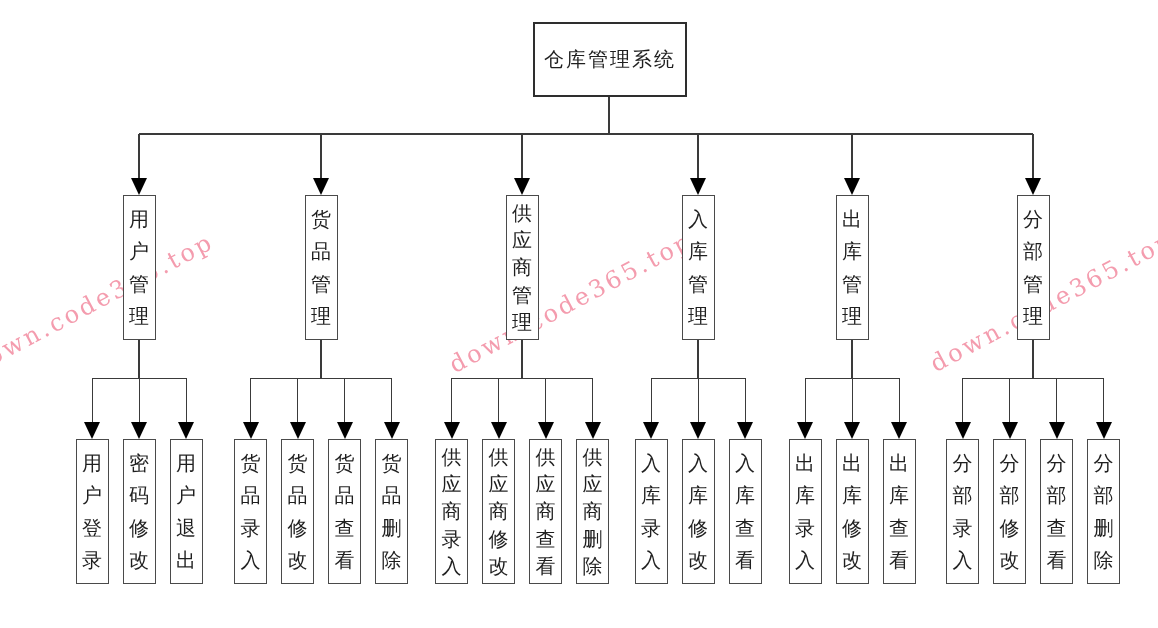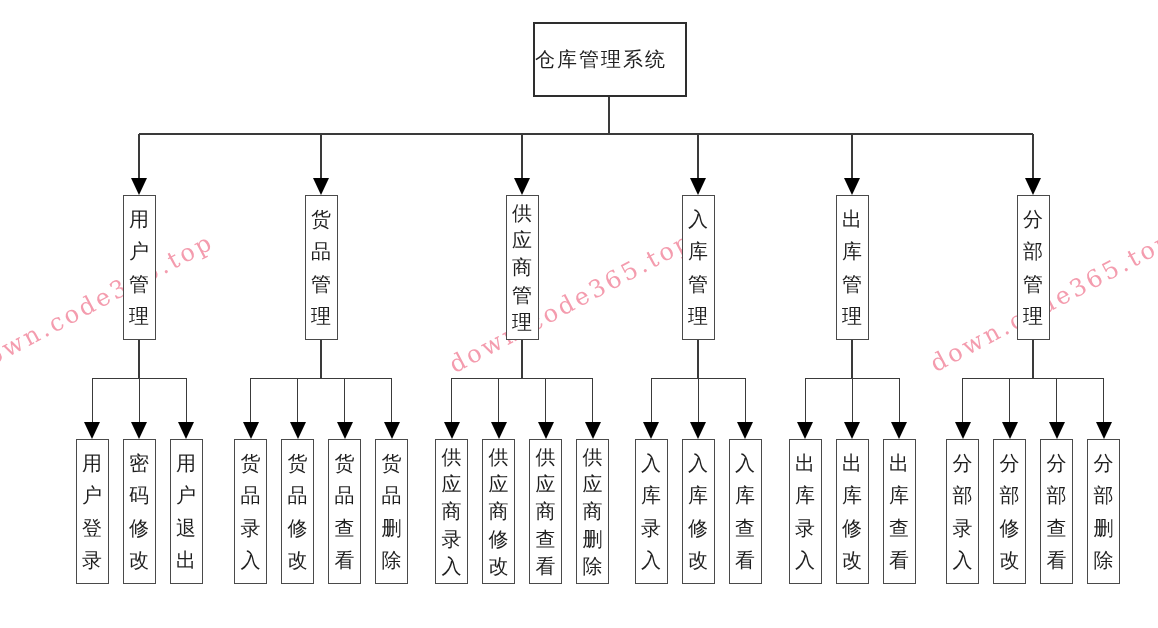--- a/index.html
+++ b/index.html
@@ -5,21 +5,21 @@
   html,body{margin:0;padding:0;}
   body{
     width:1158px;height:628px;background:#ffffff;overflow:hidden;
     font-family:"Liberation Serif","DejaVu Serif",serif;
   }
   #diagram{position:relative;width:1158px;height:628px;background:#ffffff;}
 
   .root-box{
     position:absolute;left:533px;top:22px;width:154px;height:75px;
     border:2px solid #2e2e2e;background:#ffffff;box-sizing:border-box;
-    display:flex;align-items:center;justify-content:flex-start;
+    display:flex;align-items:center;justify-content:center;
     font-size:20px;letter-spacing:2px;color:#1f1f1f;
   }
 
   .vbox{
     position:absolute;width:33px;background:#ffffff;
     border:1px solid #4a4a4a;box-sizing:border-box;
     display:flex;flex-direction:column;align-items:center;justify-content:space-evenly;
     color:#1f1f1f;
   }
   .vbox span{display:block;font-size:20px;line-height:1;}

